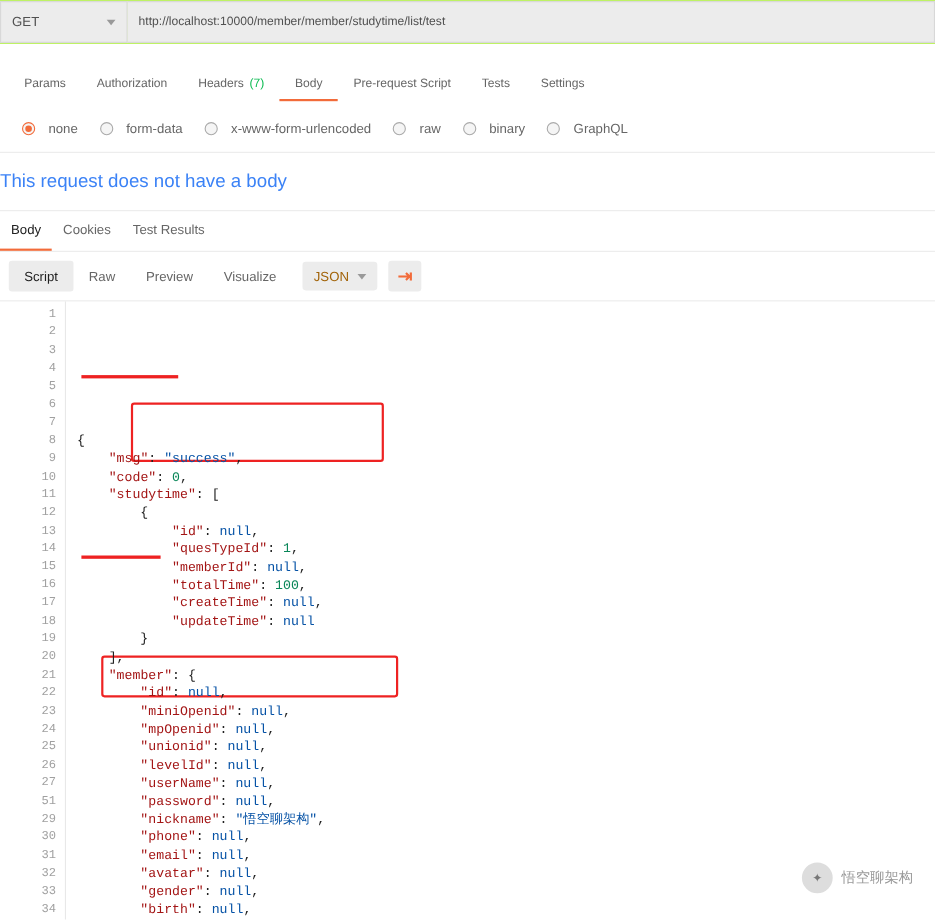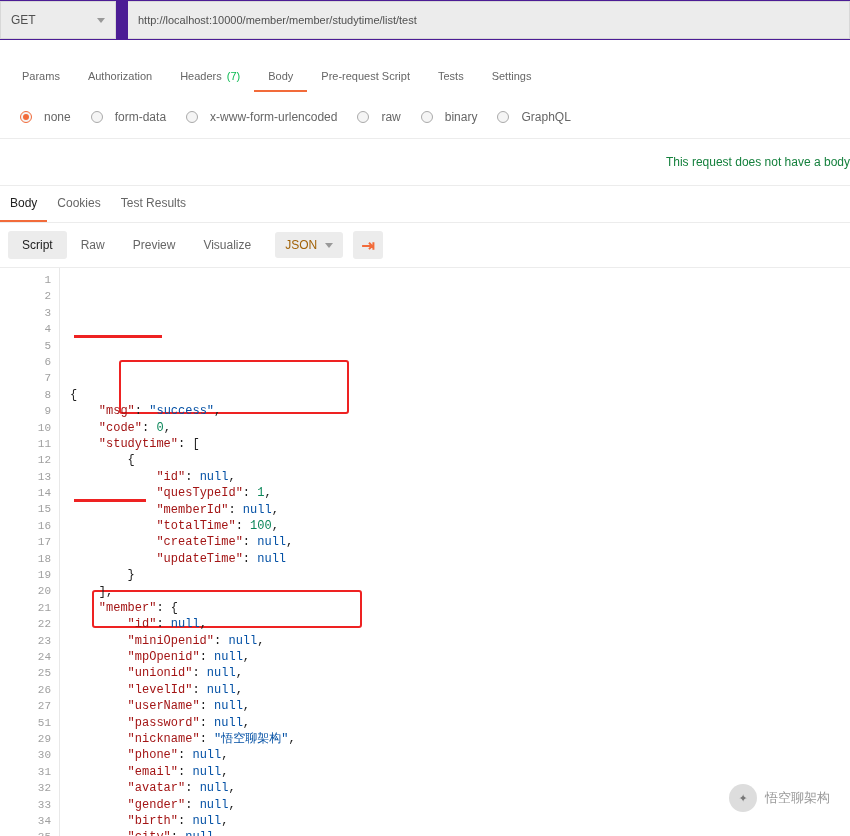--- a/index.html
+++ b/index.html
@@ -9,24 +9,23 @@
     color: #212121;
     background: #fff;
     width: 850px;
     height: 836px;
     overflow: hidden;
   }
   
   .url-bar {
     display: flex;
     align-items: center;
-    background: #4c1d95;
+    background: #bef264;
     padding: 0;
     height: 40px;
-    gap: 12px;
   }
   .method-dropdown {
     height: 38px;
     width: 116px;
     background: #ececec;
     border: 1px solid #d8d8d8;
     display: flex;
     align-items: center;
     justify-content: space-between;
     padding: 0 10px;
@@ -99,23 +98,23 @@
   }
   .radio-circle.checked {
     border-color: #f26b3a;
   }
   .radio-dot {
     width: 6px; height: 6px;
     border-radius: 50%;
     background: #f26b3a;
   }
   .no-body-msg {
-    text-align: right;
-    color: #15803d;
-    font-size: 12px;
+    text-align: left;
+    color: #3b82f6;
+    font-size: 17px;
     padding: 16px 0;
     border-bottom: 1px solid #ececec;
   }
   
   .resp-tabs {
     display: flex;
     align-items: center;
     gap: 0;
     font-size: 12px;
     border-bottom: 1px solid #ececec;

